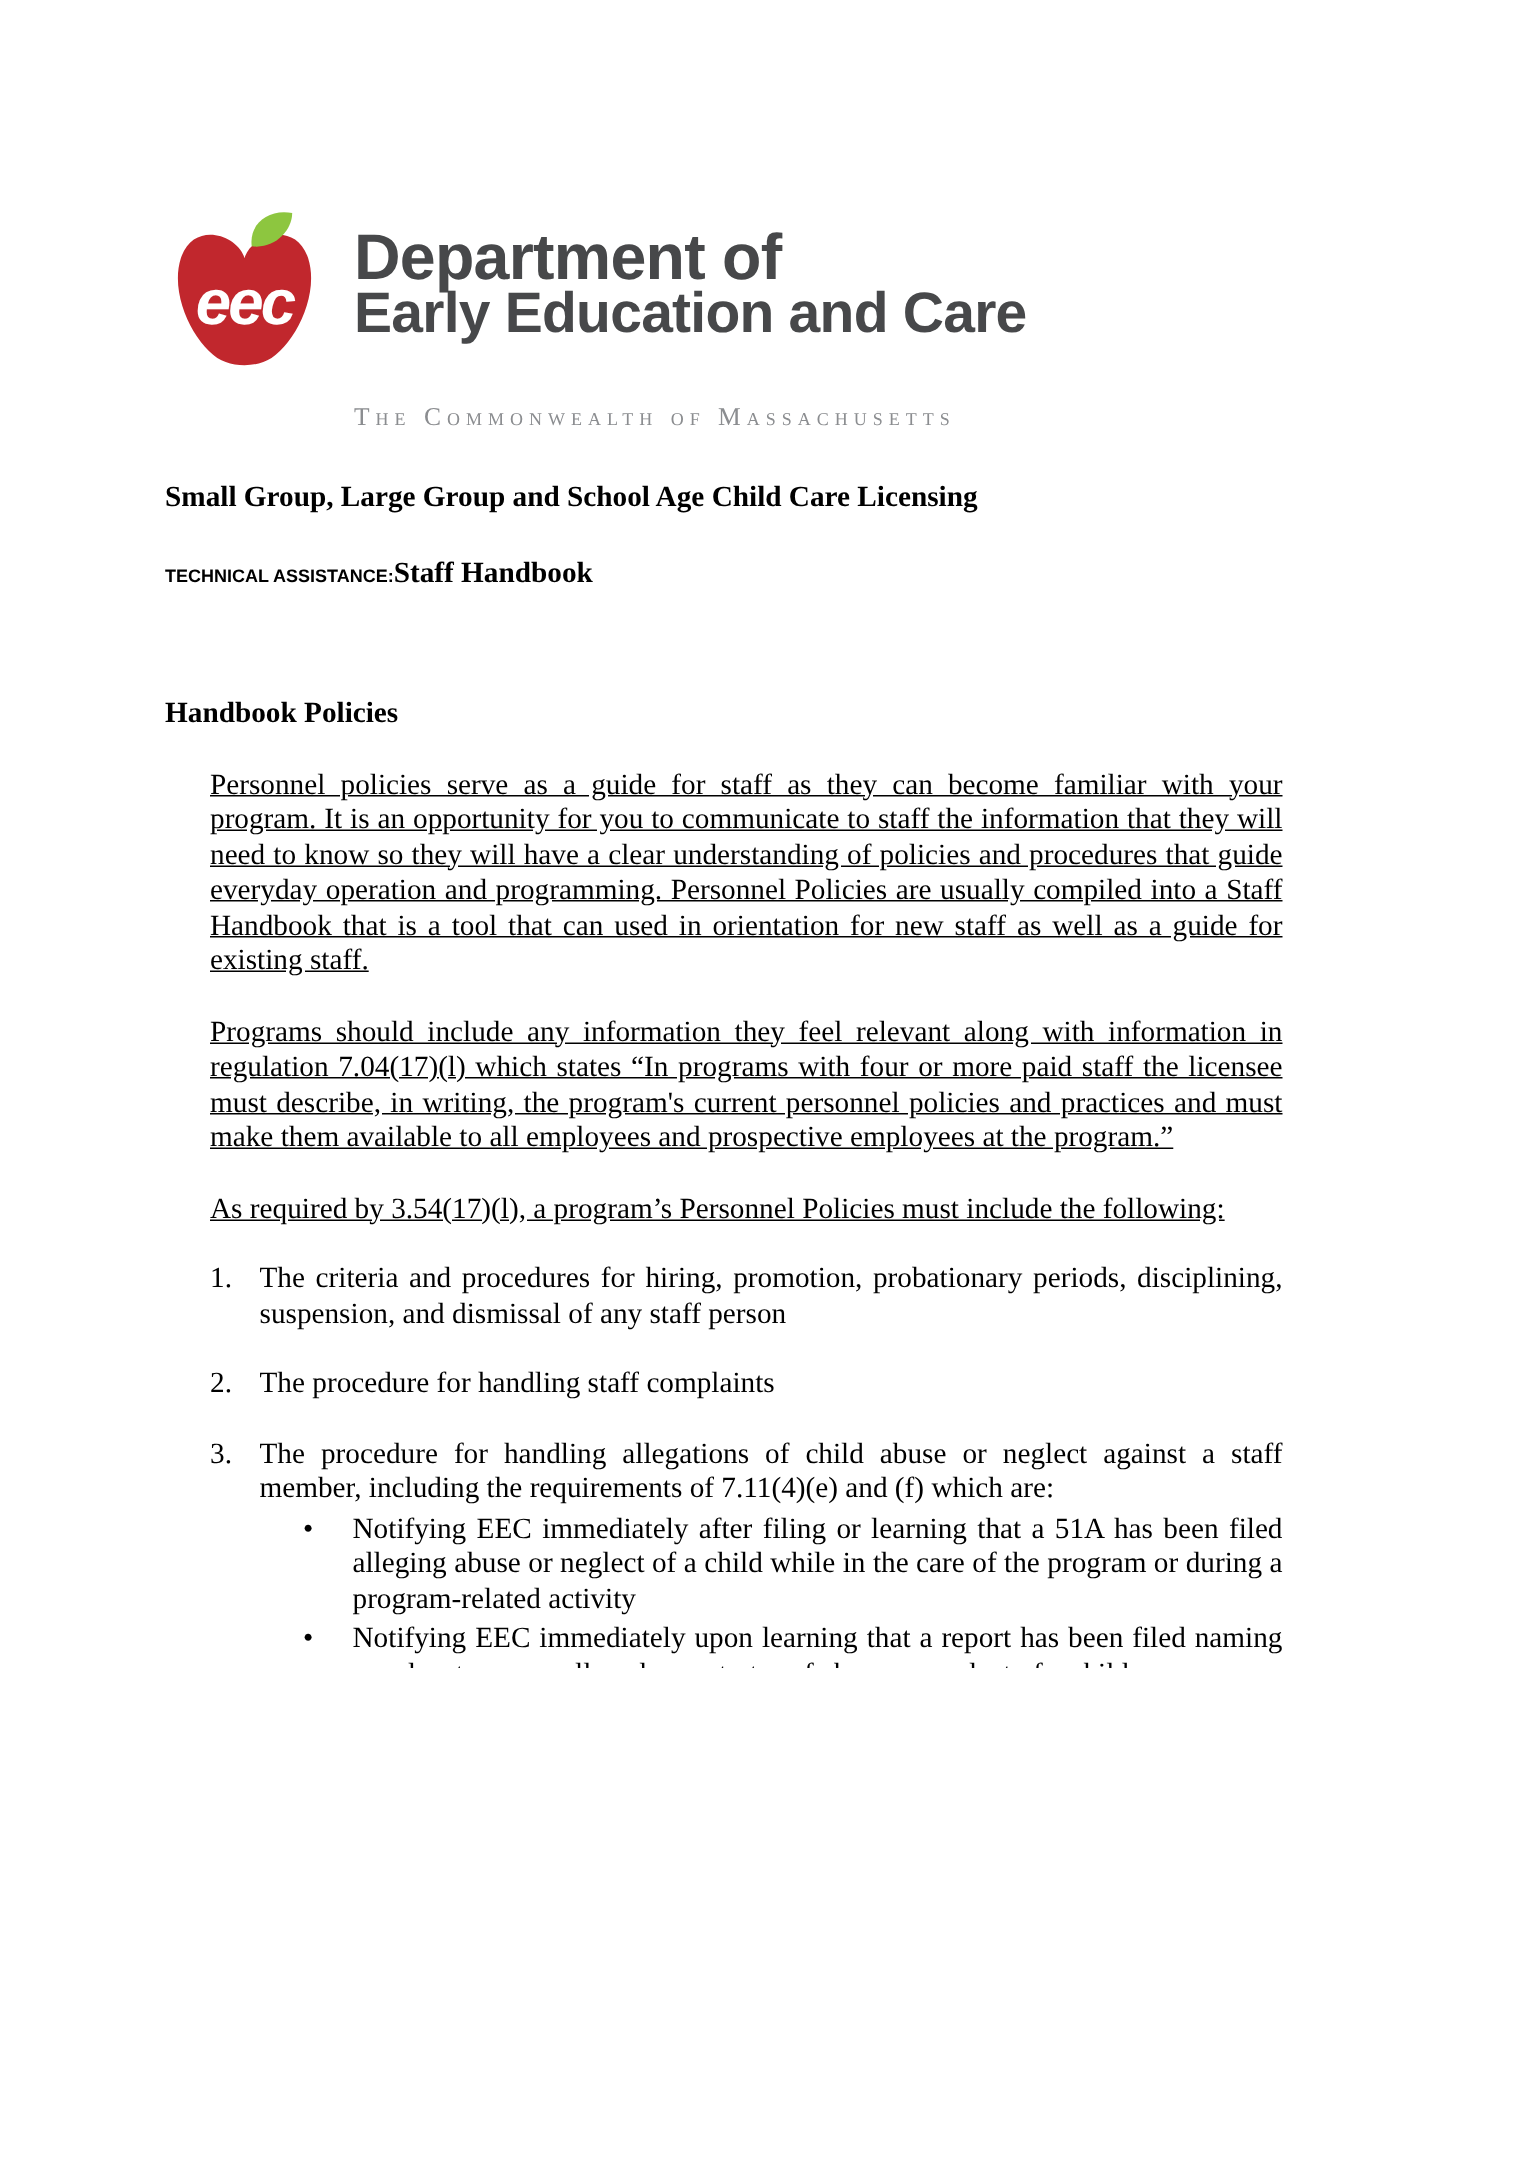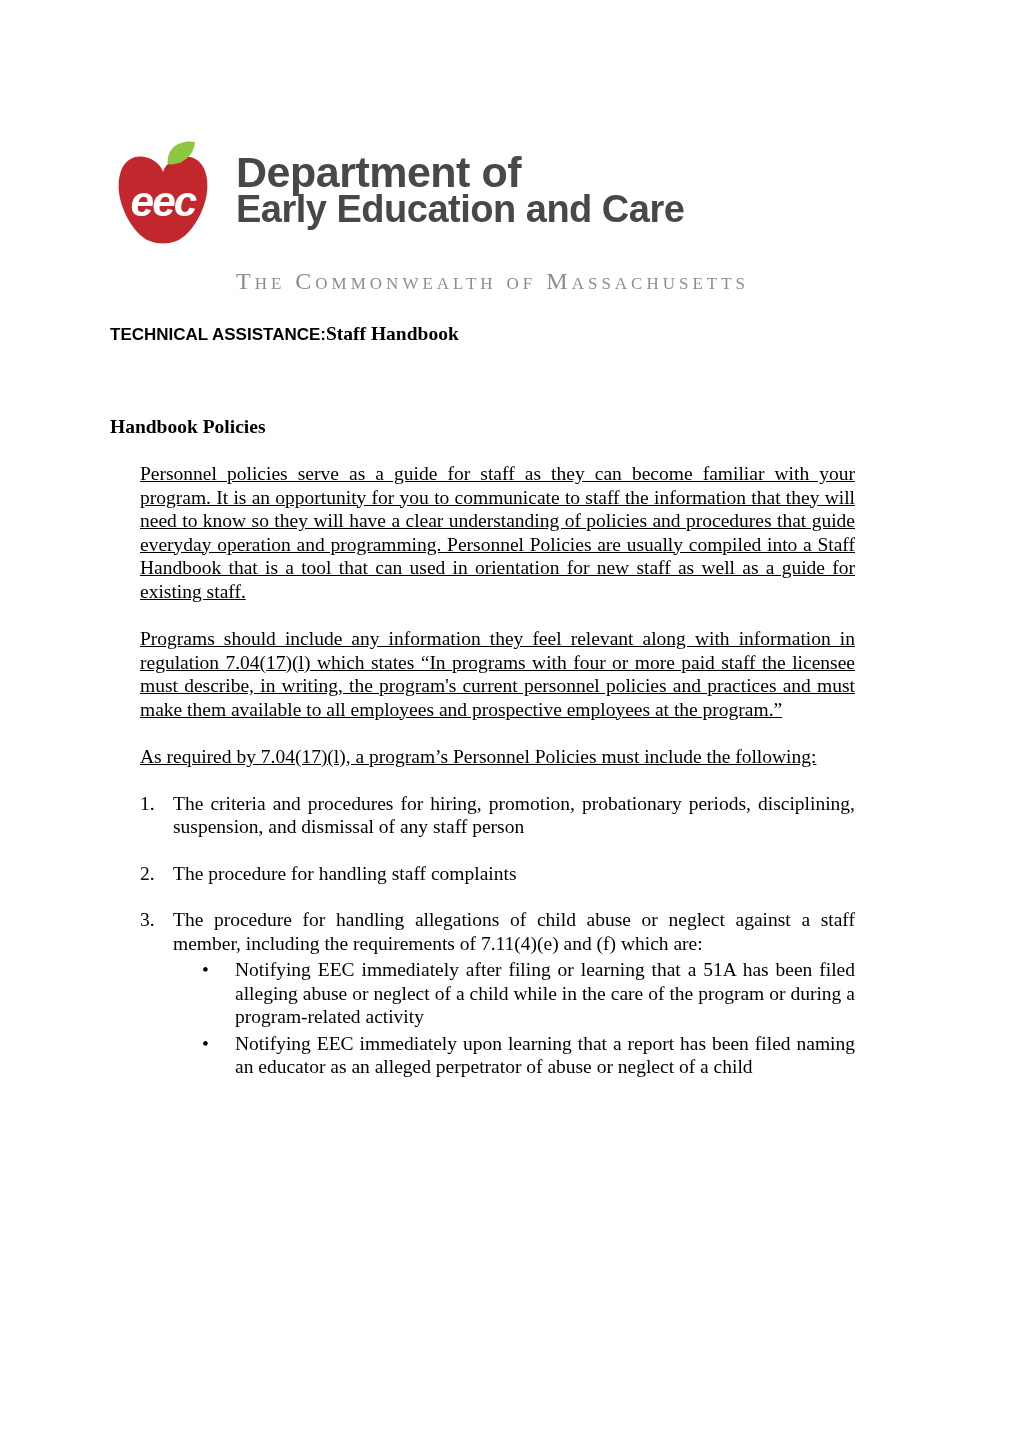--- a/index.html
+++ b/index.html
@@ -39,38 +39,38 @@
     color: var(--color-department-text, #47484a);
     letter-spacing: -0.5px;
   }
   .dept-line1 { font-size: 43px; line-height: 36px; }
   .dept-line2 { font-size: 38px; line-height: 38px; }
   .commonwealth {
     margin: 12px 0 0 126px;
     font-family: "Liberation Serif", serif;
     font-variant: small-caps;
     letter-spacing: 4px;
-    font-size: 24px;
+    font-size: 17px;
     color: var(--color-commonwealth-text, #8b8d90);
   }
 
   
   .doc-title {
     margin: 32px 0 0 0;
     font-size: 19.5px;
     line-height: 23.5px;
     font-weight: bold;
   }
   .ta-heading {
     margin: 27px 0 0 0;
     font-size: 19.5px;
     line-height: 23.5px;
     font-weight: bold;
   }
-  .ta-label { font-family: "Liberation Sans", sans-serif; font-size: 17px; }
+  .ta-label { font-family: "Liberation Sans", sans-serif; font-size: 12px; }
   .ta-subject { }
   .section-heading {
     margin: 68px 0 0 0;
     font-size: 19.5px;
     line-height: 23.5px;
     font-weight: bold;
   }
 
   
   .body-par {
@@ -107,30 +107,31 @@
       <path class="apple-leaf" d="M60 26 C 58 10, 72 0, 88 3 C 88 15, 76 28, 60 26 Z"></path>
       <text class="apple-eec-text" x="55" y="80">eec</text>
     </svg>
     <div class="logo-text">
       <div class="dept-line1">Department of</div>
       <div class="dept-line2">Early Education and Care</div>
     </div>
   </div>
   <div class="commonwealth">The Commonwealth of Massachusetts</div>
 
+  <div class="doc-title">Small Group, Large Group and School Age Child Care Licensing</div>
 
   <div class="ta-heading">
     <span class="ta-label">TECHNICAL ASSISTANCE:</span><span class="ta-subject">Staff Handbook</span>
   </div>
 
   <div class="section-heading">Handbook Policies</div>
 
   <p class="body-par">Personnel policies serve as a guide for staff as they can become familiar with your program.  It is an opportunity for you to communicate to staff the information that they will need to  know so they will have a clear understanding of policies and procedures that guide everyday  operation and programming. Personnel Policies are usually compiled into a Staff Handbook  that is a tool that can used in orientation for new staff as well as a guide for existing staff.</p>
   <p class="body-par">Programs should include any information they feel relevant along with information in regulation 7.04(17)(l) which states “In programs with four or more paid staff the licensee must describe, in writing, the program's current personnel policies and practices and must  make them available to all employees and prospective employees at the program.”</p>
-  <p class="body-par">As required by 7.04(17)(l), a program’s Personnel Policies must include the following:</p>
+  <p class="body-par">As required by 3.54(17)(l), a program’s Personnel Policies must include the following:</p>
 
   <div class="olist">
 
     <div class="oitem">
       <div class="omarker">1.</div>
       <div class="otext">The criteria and procedures for hiring, promotion, probationary periods, disciplining,  suspension, and dismissal of any staff person</div>
     </div>
 
     <div class="oitem">
       <div class="omarker">2.</div>

